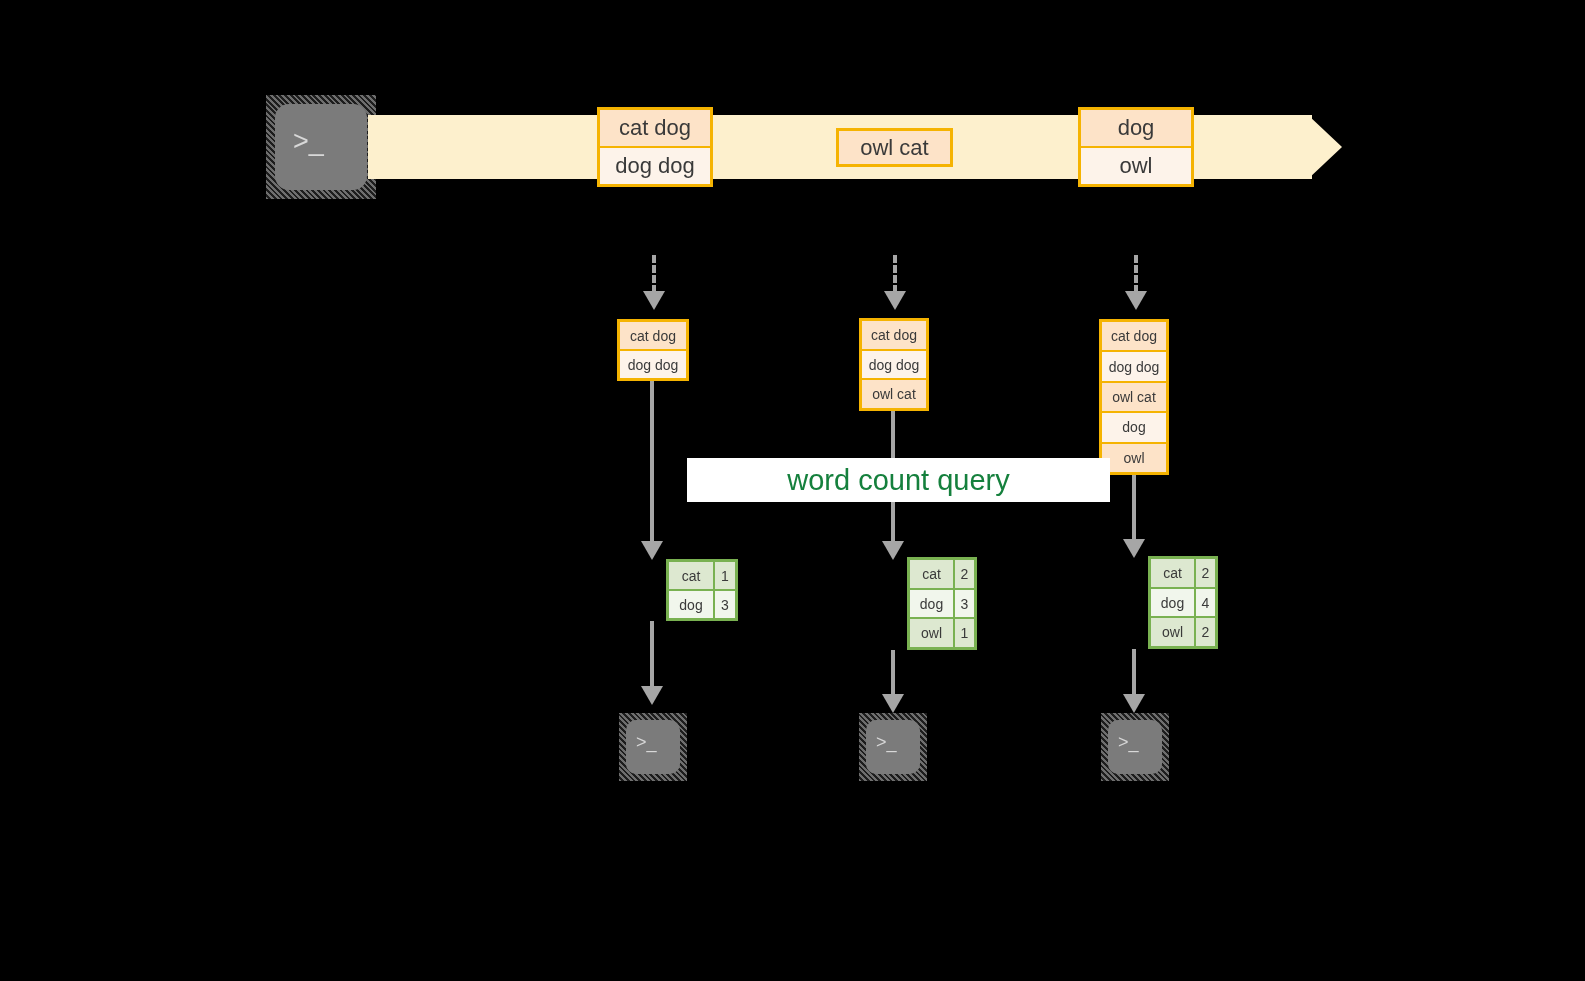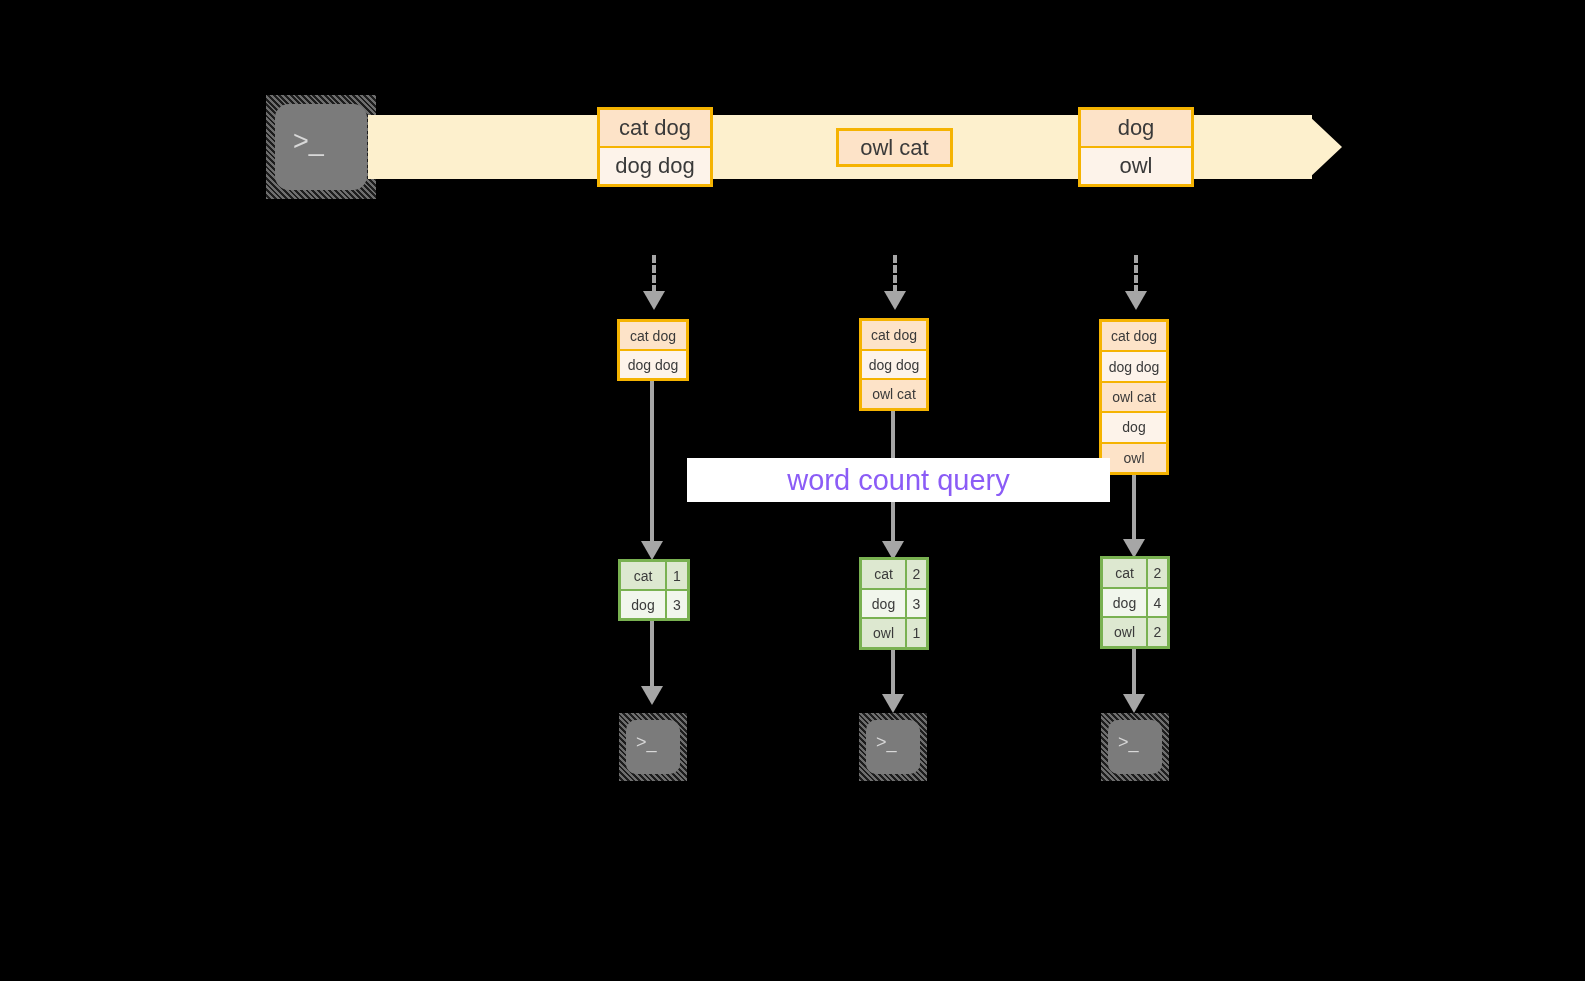--- a/index.html
+++ b/index.html
@@ -83,20 +83,21 @@
   .gtable {
     position: absolute;
     box-sizing: border-box;
     border: 3px solid #79b košice;
     display: flex;
     flex-direction: column;
   }
   .gtable {
     border: 3px solid #79b151;
     background: #eef4e7;
+    margin-left: 48px;
   }
   .grow {
     box-sizing: border-box;
     flex: 1 1 auto;
     display: flex;
     border-bottom: 2px solid #79b151;
   }
   .grow:last-child { border-bottom: none; }
   .gcell {
     box-sizing: border-box;
@@ -131,21 +132,21 @@
 
   
   .callout {
     position: absolute;
     background: #ffffff;
     display: flex;
     align-items: center;
     justify-content: center;
   }
   .callout span {
-    color: #8b5cf6;
+    color: #15803d;
     white-space: nowrap;
   }
 </style>
 </head>
 <body>
 
 <div id="canvas">
 
   <div class="term" style="left:266px; top:95px; width:110px; height:104px;">
     <div class="term-inner">

